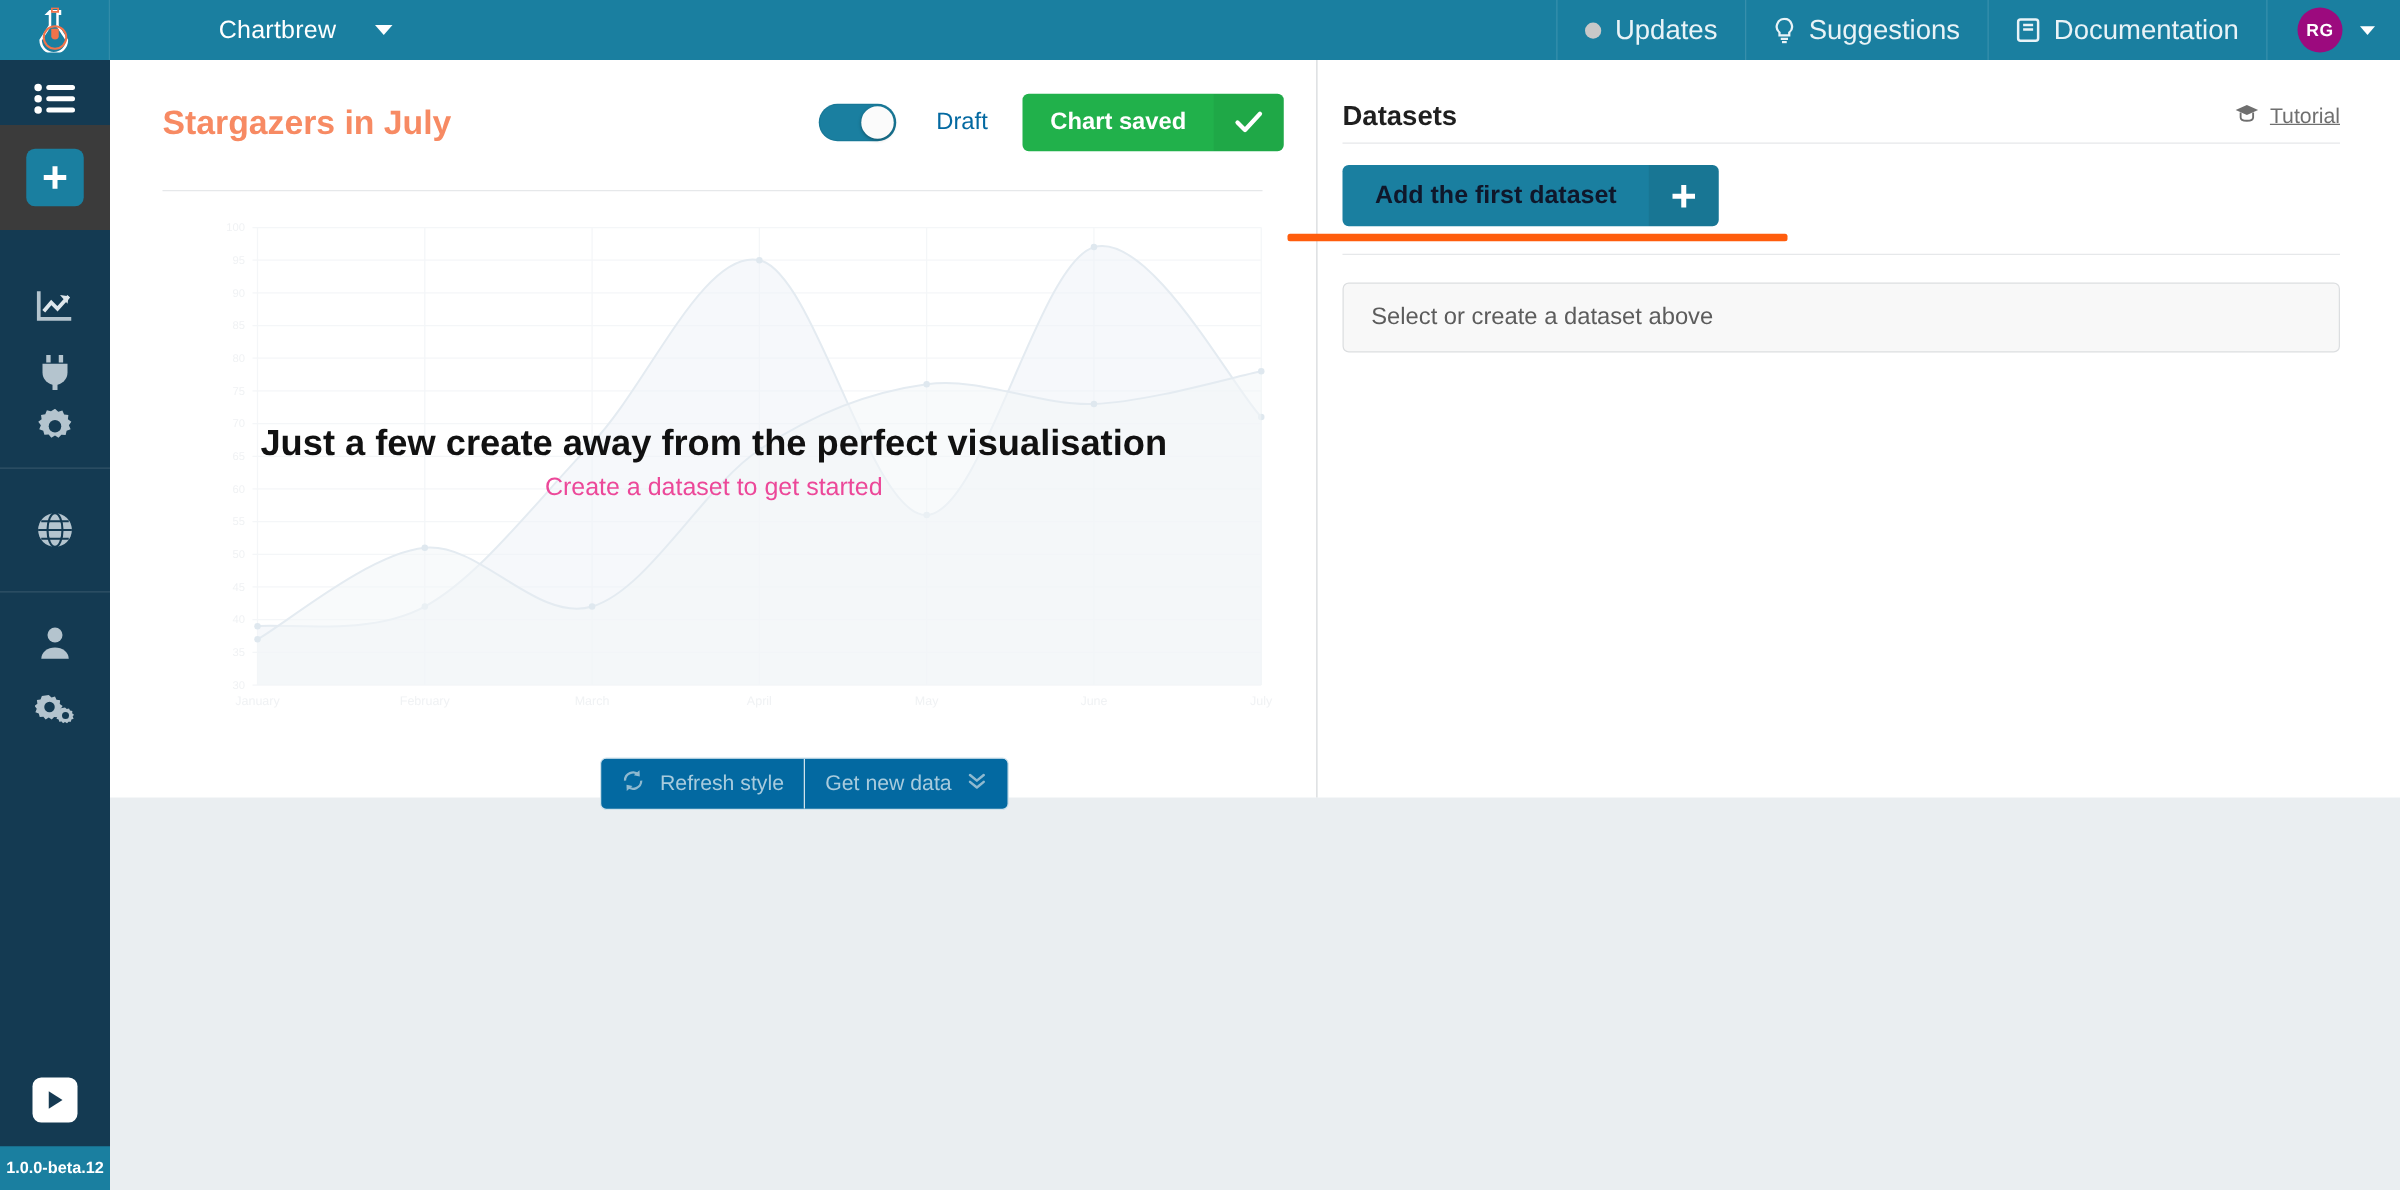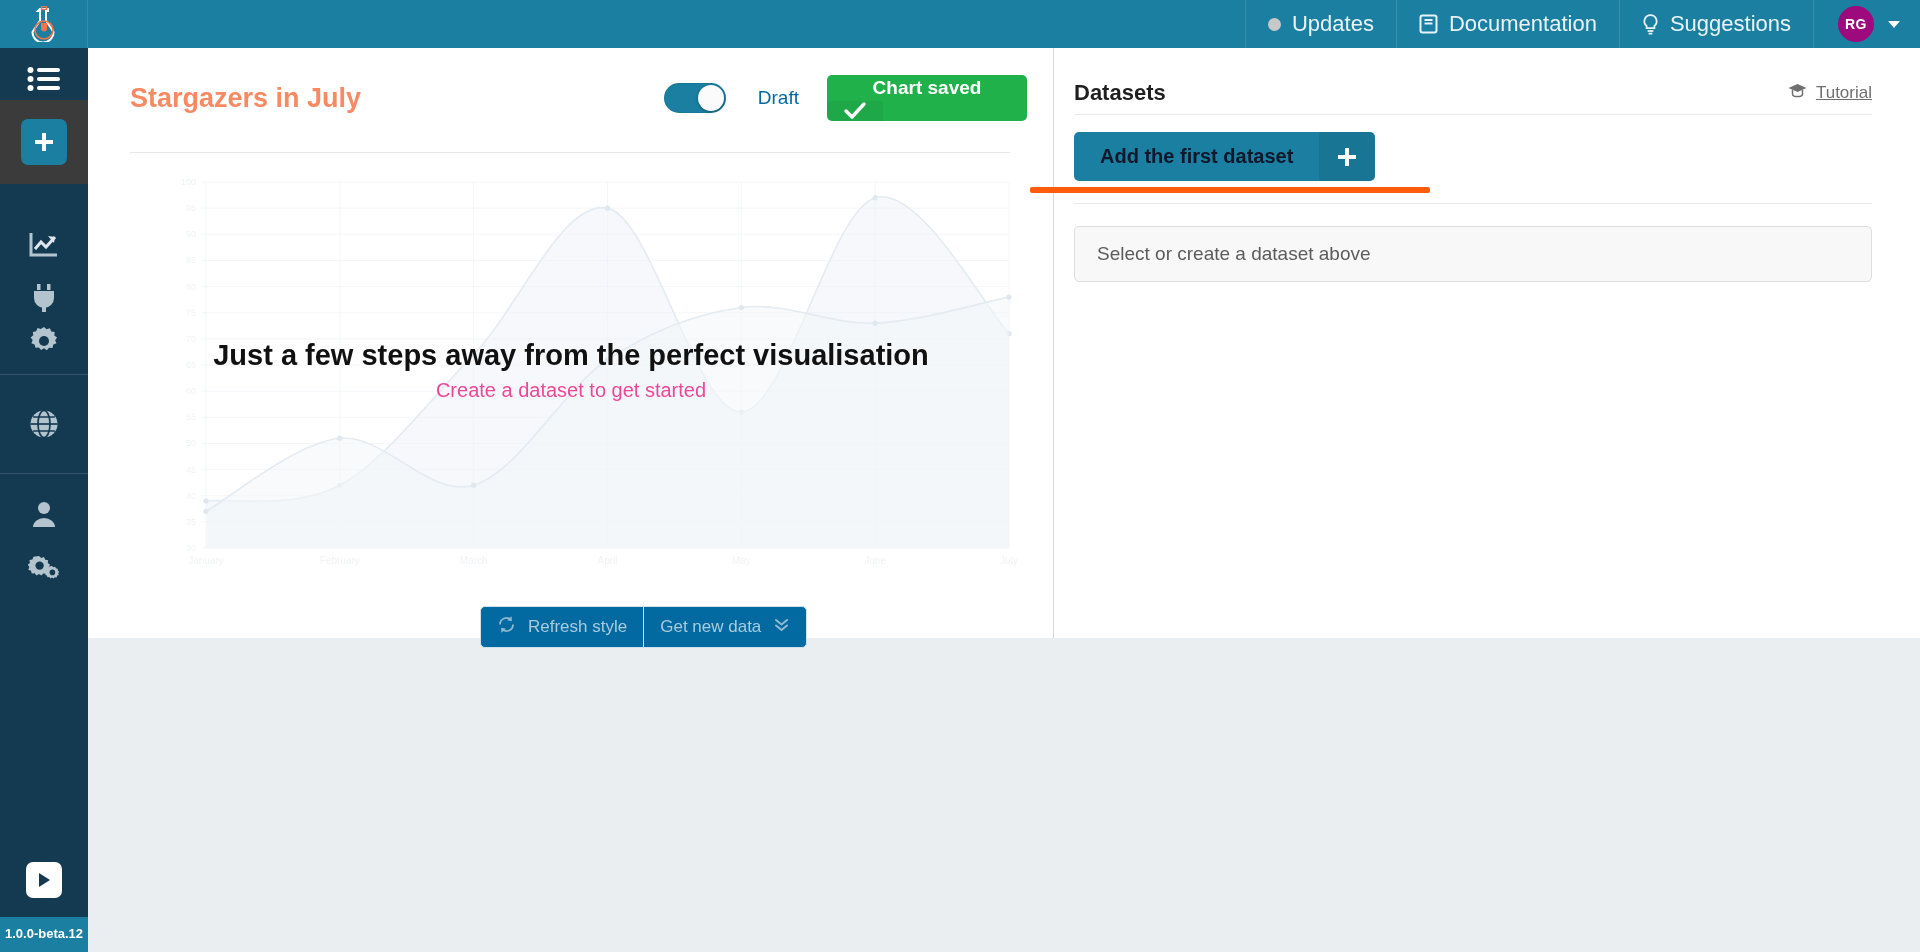--- a/index.html
+++ b/index.html
@@ -145,21 +145,21 @@
     position: absolute; top: 2px; right: 2px;
     width: 26px; height: 26px; border-radius: 50%;
     background: #fbfbfb;
     box-shadow: 0 1px 3px rgba(0,0,0,0.35);
   }
   .draft-label { font-size: 19px; color: #0369a1; margin-left: 12px; }
   .saved-btn {
     display: flex; align-items: stretch;
     background: #21b14b; border-radius: 5px;
     height: 46px; min-width: 200px; cursor: pointer;
-    overflow: hidden; margin-left: 8px; flex-direction: column;
+    overflow: hidden; margin-left: 8px;
   }
   .saved-btn .lbl {
     display: flex; align-items: center; justify-content: center;
     color: #ffffff; font-size: 19px; font-weight: bold;
     padding: 0 22px; flex: 1;
   }
   .saved-btn .chk {
     display: flex; align-items: center; justify-content: center;
     width: 56px; background: rgba(0,0,0,0.05);
   }
@@ -255,50 +255,54 @@
     <span class="sb-icon">
       <svg width="34" height="36" viewBox="0 0 34 36">
         <path d="M13 3 h8 v2 h-2 v9.5 l7.5 11.5 a7 7 0 1 1 -21 0 L13 14.5 V5 h-2 z" fill="none" stroke="#ffffff" stroke-width="2"></path>
         <path d="M14 17 h6 v6.5 a3.2 3.2 0 0 1 -6 0 z" fill="#f1734a"></path>
         <circle cx="17" cy="24" r="9" fill="none" stroke="#f1734a" stroke-width="1.6"></circle>
         <rect x="14.5" y="0.5" width="5" height="3" fill="none" stroke="#f1734a" stroke-width="1.4"></rect>
       </svg>
     </span>
   </div>
 
+  <div class="brand-cell">
+    <span class="brand-name">Chartbrew</span>
+    <span class="brand-caret"></span>
+  </div>
 
   <div class="topbar-spacer"></div>
 
   <div class="nav-item">
     <span class="ico">
         <span class="dot-icon"></span>
       </span>
     <span>Updates</span>
+  </div>
+
+  <div class="nav-item">
+    <span class="ico">
+      <svg width="17" height="21" viewBox="0 0 17 21">
+        <path d="M8.5 1.2 A6.1 6.1 0 0 0 4.6 12 v2.2 h7.8 V12 A6.1 6.1 0 0 0 8.5 1.2 z" fill="none" stroke="#e9f3f7" stroke-width="1.8"></path>
+        <line x1="5.6" y1="17" x2="11.4" y2="17" stroke="#e9f3f7" stroke-width="1.8"></line>
+        <line x1="6.6" y1="19.6" x2="10.4" y2="19.6" stroke="#e9f3f7" stroke-width="1.8"></line>
+      </svg>
+    </span>
+    <span>Suggestions</span>
   </div>
 
   <div class="nav-item">
     <span class="ico">
       <svg width="19" height="20" viewBox="0 0 19 20">
         <rect x="1.5" y="1.5" width="16" height="17" rx="2" fill="none" stroke="#e9f3f7" stroke-width="2"></rect>
         <line x1="5.5" y1="6" x2="13.5" y2="6" stroke="#e9f3f7" stroke-width="2"></line>
         <line x1="5.5" y1="9.5" x2="13.5" y2="9.5" stroke="#e9f3f7" stroke-width="2"></line>
       </svg>
     </span>
     <span>Documentation</span>
-  </div>
-
-  <div class="nav-item">
-    <span class="ico">
-      <svg width="17" height="21" viewBox="0 0 17 21">
-        <path d="M8.5 1.2 A6.1 6.1 0 0 0 4.6 12 v2.2 h7.8 V12 A6.1 6.1 0 0 0 8.5 1.2 z" fill="none" stroke="#e9f3f7" stroke-width="1.8"></path>
-        <line x1="5.6" y1="17" x2="11.4" y2="17" stroke="#e9f3f7" stroke-width="1.8"></line>
-        <line x1="6.6" y1="19.6" x2="10.4" y2="19.6" stroke="#e9f3f7" stroke-width="1.8"></line>
-      </svg>
-    </span>
-    <span>Suggestions</span>
   </div>
 
   <div class="avatar-cell">
     <div class="avatar">RG</div>
     <span class="avatar-caret"></span>
   </div>
 </div>
 
 <div class="sidebar">
 
@@ -498,21 +502,21 @@
             <circle cx="251.83333333333334" cy="278.2" r="2.6" fill="#dfe8ef"></circle>
             <circle cx="385.6666666666667" cy="325.25714285714287" r="2.6" fill="#dfe8ef"></circle>
             <circle cx="519.5" cy="199.7714285714286" r="2.6" fill="#dfe8ef"></circle>
             <circle cx="653.3333333333334" cy="147.4857142857143" r="2.6" fill="#dfe8ef"></circle>
             <circle cx="787.1666666666666" cy="163.17142857142855" r="2.6" fill="#dfe8ef"></circle>
             <circle cx="921" cy="137.02857142857144" r="2.6" fill="#dfe8ef"></circle>
           </g>
       </svg>
 
       <div class="ghost-overlay">
-        <div class="ghost-title">Just a few steps away from the perfect visualisation</div>
+        <div class="ghost-title">Just a few create away from the perfect visualisation</div>
         <div class="ghost-sub">Create a dataset to get started</div>
       </div>
     </div>
 
     <div class="btn-group">
       <div class="bg-seg">
         <span>
           <svg width="19" height="19" viewBox="0 0 19 19">
             <path d="M3 9.5 a6.5 6.5 0 0 1 11 -4.7" fill="none" stroke="#8fb9cf" stroke-width="1.8"></path>
             <polygon points="14.6,1.2 14.8,6.2 10,5.2" fill="#8fb9cf"></polygon>

